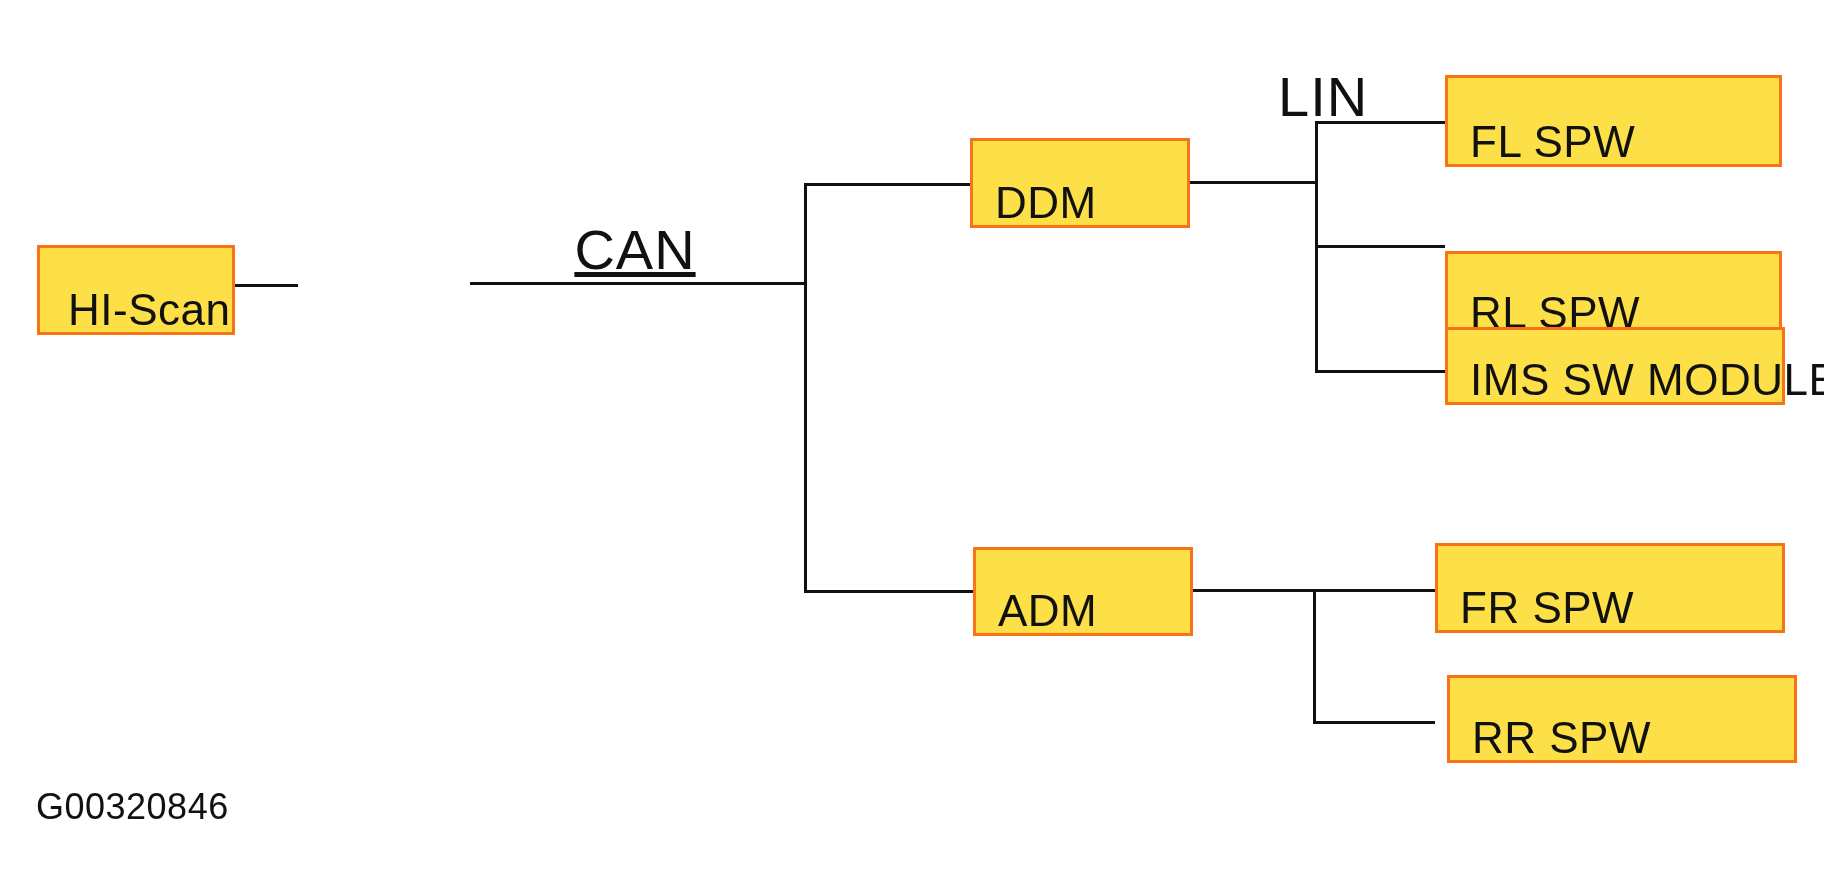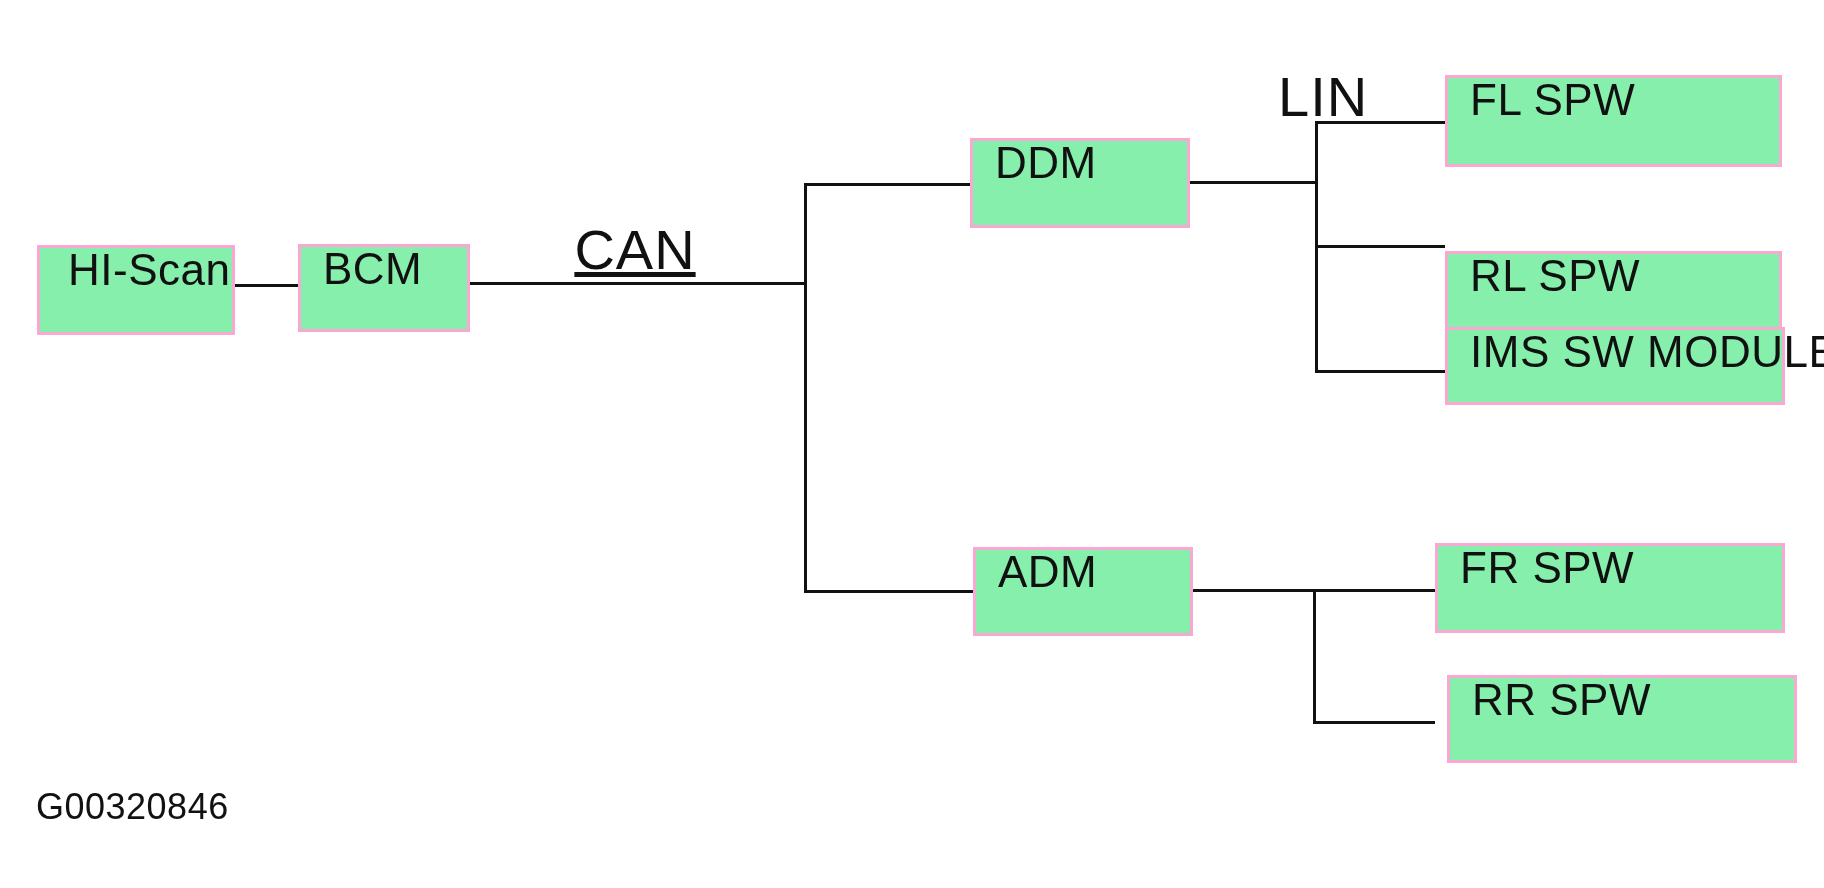--- a/index.html
+++ b/index.html
@@ -12,24 +12,24 @@
     width: 1824px;
     height: 888px;
     background: #ffffff;
     font-family: "Liberation Sans", sans-serif;
     color: #111111;
     overflow: hidden;
   }
   .node {
     position: absolute;
     box-sizing: border-box;
-    border: 3px solid #f9a8d4;
-    background: #86efac;
+    border: 3px solid #f97316;
+    background: #fde047;
     display: flex;
-    align-items: flex-start;
+    align-items: flex-end;
     padding-left: 22px;
   }
   .node-label {
     font-size: 44px;
     line-height: 1;
     letter-spacing: 0.5px;
     white-space: nowrap;
   }
   .line {
     position: absolute;
@@ -95,23 +95,20 @@
   <div class="line l-lin-fl"></div>
   <div class="line l-lin-rl"></div>
   <div class="line l-lin-ims"></div>
   <div class="line l-adm-fr"></div>
   <div class="line l-fr-trunk"></div>
   <div class="line l-trunk-rr"></div>
 
   <div class="node n-hiscan">
     <span class="node-label">HI-Scan</span>
   </div>
-  <div class="node n-bcm">
-    <span class="node-label">BCM</span>
-  </div>
   <div class="node n-ddm">
     <span class="node-label">DDM</span>
   </div>
   <div class="node n-adm">
     <span class="node-label">ADM</span>
   </div>
   <div class="node n-fl">
     <span class="node-label">FL SPW</span>
   </div>
   <div class="node n-rl">

